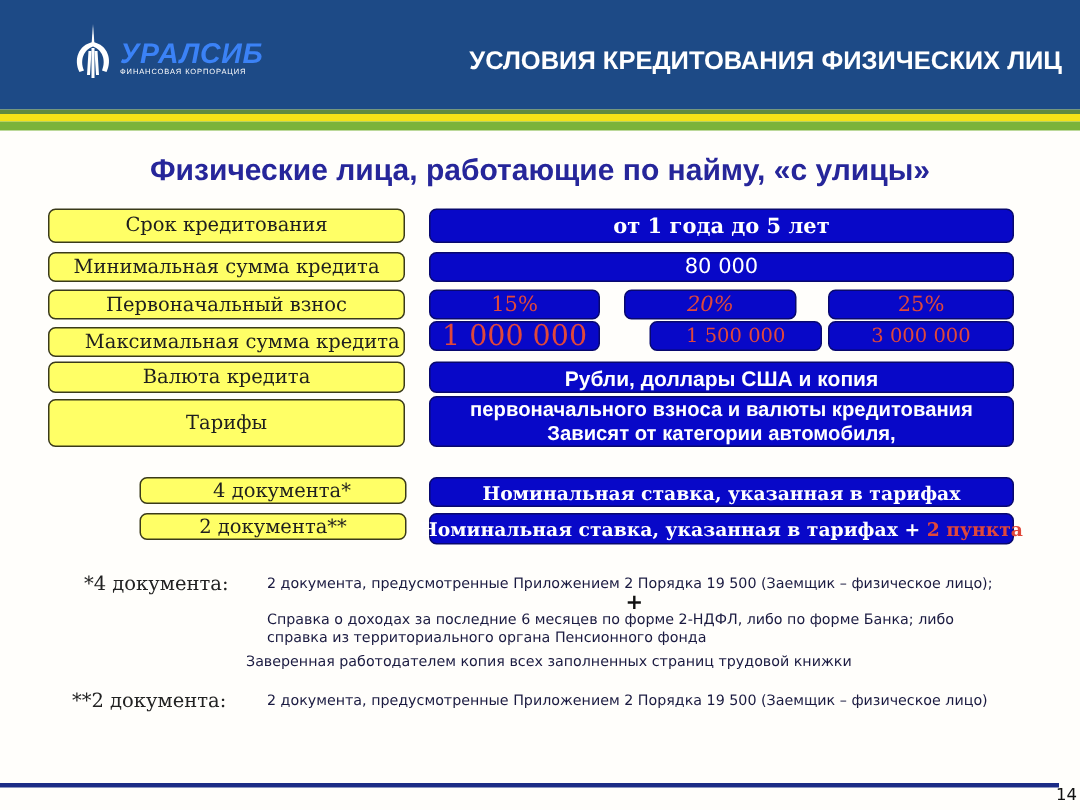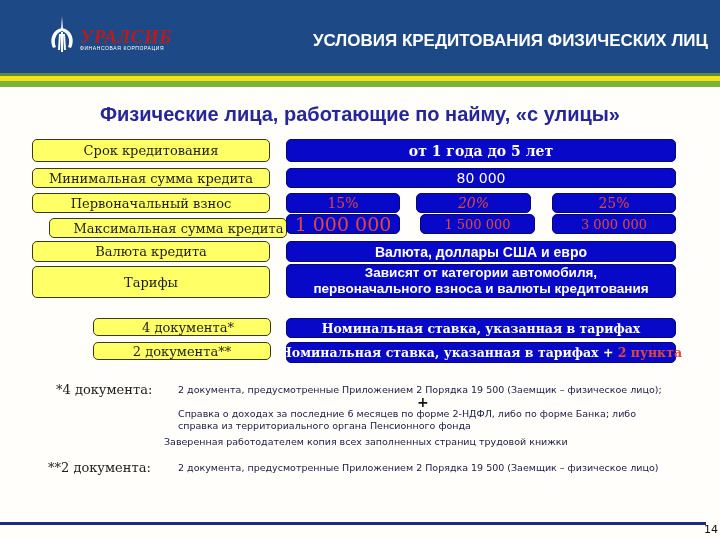--- a/index.html
+++ b/index.html
@@ -2,21 +2,21 @@
 <html><head>
 <meta charset="utf-8">
 <style>
   html, body { margin:0; padding:0; }
   body { width:720px; height:540px; position:relative; overflow:hidden; background:#fffefb; font-family:"Liberation Sans", sans-serif; }
   .abs { position:absolute; box-sizing:border-box; }
   .hdr { left:0; top:0; width:720px; height:73px; background:#1d4a86; }
   .stripe1 { left:0; top:73px; width:720px; height:3px; background:#5f8a3f; }
   .stripe2 { left:0; top:76px; width:720px; height:5px; background:#f4e217; }
   .stripe3 { left:0; top:81px; width:720px; height:6px; background:#7bb33a; }
-  .logo-text { left:80px; top:26px; color:#b91c1c; font-weight:bold; font-size:19px; font-style:italic; letter-spacing:0.5px;font-family:Liberation Serif, serif; }
+  .logo-text { left:80px; top:26px; color:#3b82f6; font-weight:bold; font-size:19px; font-style:italic; letter-spacing:0.5px; }
   .logo-sub { left:80px; top:45px; color:#fff; font-size:5px; letter-spacing:0.6px; }
   .hdr-title { right:12px; top:31px; color:#fff; font-weight:bold; font-size:17px; white-space:nowrap; }
   .subtitle { left:0; width:720px; top:103px; text-align:center; color:#26269a; font-weight:bold; font-size:20px; }
   .ybox { background:#ffff66; border:1px solid #3a3a1a; border-radius:5px; color:#1e1e1e; font-family:"DejaVu Serif", serif; font-size:13px; display:flex; align-items:center; justify-content:center; white-space:nowrap; }
   .bbox { background:#0808c8; border:1px solid #08086e; border-radius:5px; color:#fff; display:flex; align-items:center; justify-content:center; white-space:nowrap; text-align:center; }
   .serif { font-family:"DejaVu Serif", serif; }
   .red { color:#e0483a; }
   .sans-b { font-family:"Liberation Sans", sans-serif; font-weight:bold; }
   .fn-label { font-family:"DejaVu Serif", serif; font-size:13px; color:#222; }
   .fn-text { font-family:"DejaVu Sans", sans-serif; font-size:9.5px; color:#1a1a40; line-height:12px; }
@@ -42,39 +42,39 @@
 </svg>
 <div class="abs logo-text">УРАЛСИБ</div>
 <div class="abs logo-sub">ФИНАНСОВАЯ КОРПОРАЦИЯ</div>
 <div class="abs hdr-title">УСЛОВИЯ КРЕДИТОВАНИЯ ФИЗИЧЕСКИХ ЛИЦ</div>
 
 <div class="abs subtitle">Физические лица, работающие по найму, «с улицы»</div>
 
 <div class="abs ybox" style="left:32px;top:139px;width:238px;height:23px;">Срок кредитования</div>
 <div class="abs ybox" style="left:32px;top:168px;width:238px;height:20px;">Минимальная сумма кредита</div>
 <div class="abs ybox" style="left:32px;top:193px;width:238px;height:20px;">Первоначальный взнос</div>
-<div class="abs ybox" style="left:49px;top:218px;width:238px;height:20px;padding-left:21px;">Максимальная сумма кредита</div>
+<div class="abs ybox" style="left:32px;top:218px;width:238px;height:20px;padding-left:21px;">Максимальная сумма кредита</div>
 <div class="abs ybox" style="left:32px;top:241px;width:238px;height:21px;">Валюта кредита</div>
 <div class="abs ybox" style="left:32px;top:266px;width:238px;height:32px;">Тарифы</div>
 
 <div class="abs bbox serif" style="left:286px;top:139px;width:390px;height:23px;font-size:14px;font-weight:bold;">от 1 года до 5 лет</div>
 <div class="abs bbox" style="left:286px;top:168px;width:390px;height:20px;font-size:14px;font-family:'DejaVu Sans',sans-serif;">80 000</div>
 
 <div class="abs bbox serif red" style="left:286px;top:193px;width:114px;height:20px;font-size:14px;">15%</div>
 <div class="abs bbox serif red" style="left:416px;top:193px;width:115px;height:20px;font-size:14px;font-style:italic;">20%</div>
 <div class="abs bbox serif red" style="left:552px;top:193px;width:124px;height:20px;font-size:14px;">25%</div>
 
 <div class="abs bbox serif red" style="left:286px;top:214px;width:114px;height:20px;font-size:19px;">1 000 000</div>
-<div class="abs bbox serif red" style="left:420px;top:214px;width:115px;height:20px;font-size:13px;">1 500 000</div>
+<div class="abs bbox serif red" style="left:433px;top:214px;width:115px;height:20px;font-size:13px;">1 500 000</div>
 <div class="abs bbox serif red" style="left:552px;top:214px;width:124px;height:20px;font-size:13px;">3 000 000</div>
 
-<div class="abs bbox sans-b" style="left:286px;top:241px;width:390px;height:21px;font-size:14px;">Валюта, доллары США и евро</div>
+<div class="abs bbox sans-b" style="left:286px;top:241px;width:390px;height:21px;font-size:14px;">Рубли, доллары США и копия</div>
 <div class="abs bbox sans-b" style="left:286px;top:264px;width:390px;height:34px;font-size:13.5px;flex-direction:column;line-height:16px;">
+  <span>первоначального взноса и валюты кредитования</span>
   <span>Зависят от категории автомобиля,</span>
-  <span>первоначального взноса и валюты кредитования</span>
 </div>
 
 <div class="abs ybox" style="left:93px;top:318px;width:178px;height:18px;padding-left:12px;">4 документа*</div>
 <div class="abs ybox" style="left:93px;top:342px;width:178px;height:18px;">2 документа**</div>
 
 <div class="abs bbox serif" style="left:286px;top:318px;width:390px;height:20px;font-size:12.5px;font-weight:bold;">Номинальная ставка, указанная в тарифах</div>
 <div class="abs bbox serif" style="left:286px;top:342px;width:390px;height:21px;font-size:12.5px;font-weight:bold;">
   <span>Номинальная ставка, указанная в тарифах +</span>
   <span class="red" style="white-space:pre;"> 2 пункта</span>
 </div>

